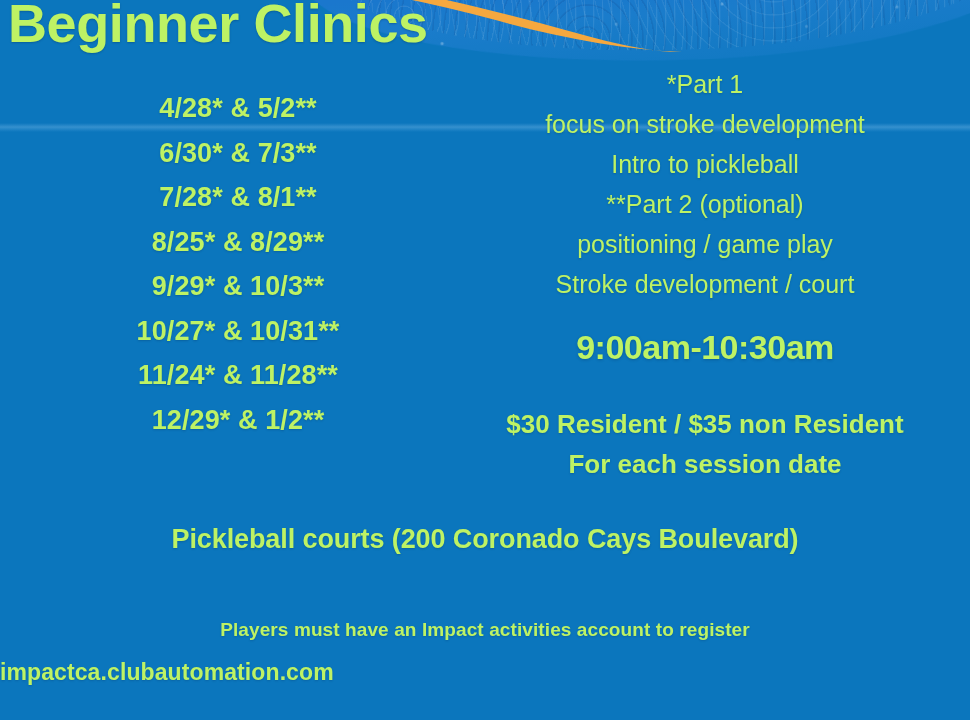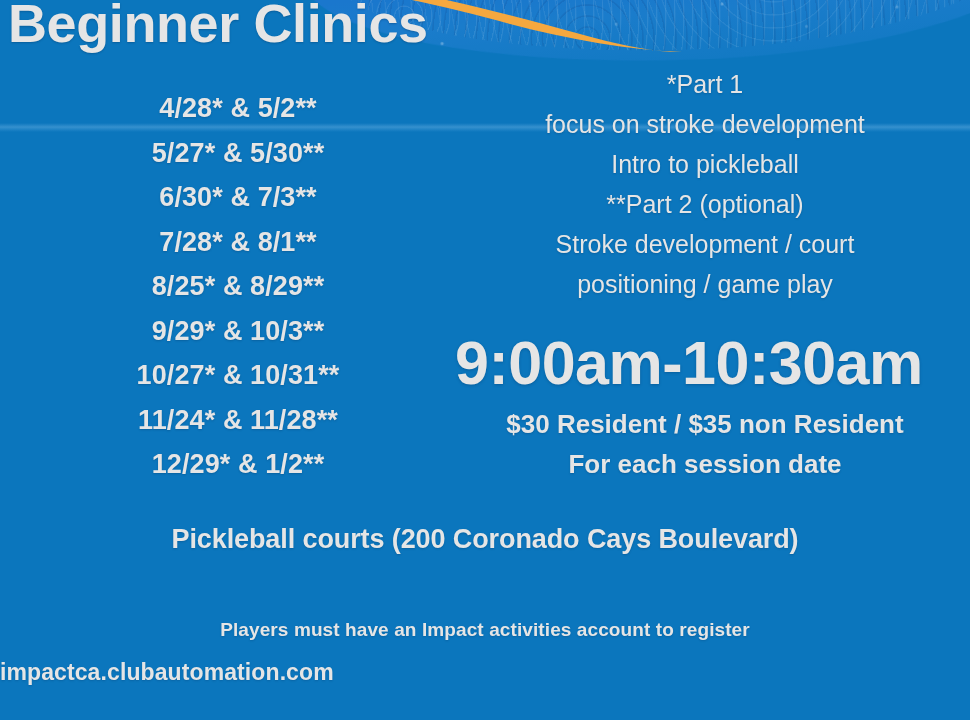--- a/index.html
+++ b/index.html
@@ -8,21 +8,21 @@
     padding: 0;
     background: #0b76bd;
   }
   #flyer {
     position: relative;
     width: 970px;
     height: 720px;
     overflow: hidden;
     background: #0b76bd;
     font-family: "Liberation Sans", sans-serif;
-    color: #e5e5e5;
+    color: #bef264;
     -webkit-font-smoothing: antialiased;
   }
 
   
   .deco-layer {
     position: absolute;
     inset: 0;
     pointer-events: none;
   }
   
@@ -122,22 +122,22 @@
     font-weight: normal;
     line-height: 40px;
     text-shadow: 0 1px 2px rgba(0,40,80,0.25);
   }
 
   .time {
     position: absolute;
     left: 455px;
     top: 328px;
     width: 500px;
-    text-align: left;
-    font-size: 61px;
+    text-align: center;
+    font-size: 34px;
     font-weight: bold;
     letter-spacing: -0.5px;
     text-shadow: 0 1px 3px rgba(0,40,80,0.30);
   }
 
   .price {
     position: absolute;
     left: 450px;
     top: 404px;
     width: 510px;
@@ -203,37 +203,36 @@
 
     <div class="scan-band"></div>
   </div>
 
   <div class="content">
 
     <div class="title">Beginner Clinics</div>
 
     <div class="dates">
       <div class="row">4/28* &amp; 5/2**</div>
-      <div class="row">5/27* &amp; 5/30**</div>
       <div class="row">6/30* &amp; 7/3**</div>
       <div class="row">7/28* &amp; 8/1**</div>
       <div class="row">8/25* &amp; 8/29**</div>
       <div class="row">9/29* &amp; 10/3**</div>
       <div class="row">10/27* &amp; 10/31**</div>
       <div class="row">11/24* &amp; 11/28**</div>
       <div class="row">12/29* &amp; 1/2**</div>
     </div>
 
     <div class="desc">
       <div class="line">*Part 1</div>
       <div class="line">focus on stroke development</div>
       <div class="line">Intro to pickleball</div>
       <div class="line">**Part 2 (optional)</div>
+      <div class="line">positioning / game play</div>
       <div class="line">Stroke development / court</div>
-      <div class="line">positioning / game play</div>
     </div>
 
     <div class="time">9:00am-10:30am</div>
 
     <div class="price">
       <div class="line">$30 Resident / $35 non Resident</div>
       <div class="line">For each session date</div>
     </div>
 
     <div class="footer-loc">

